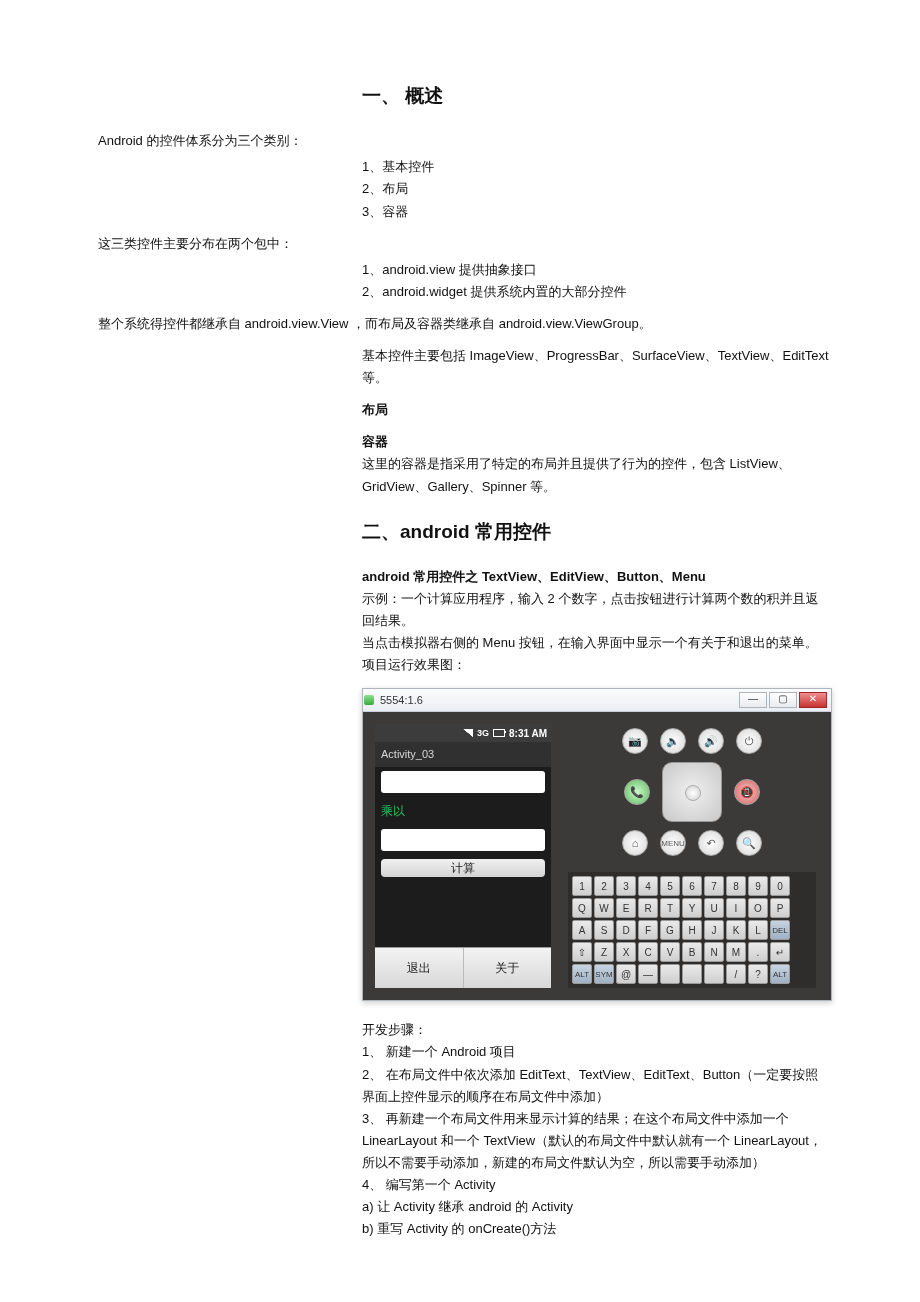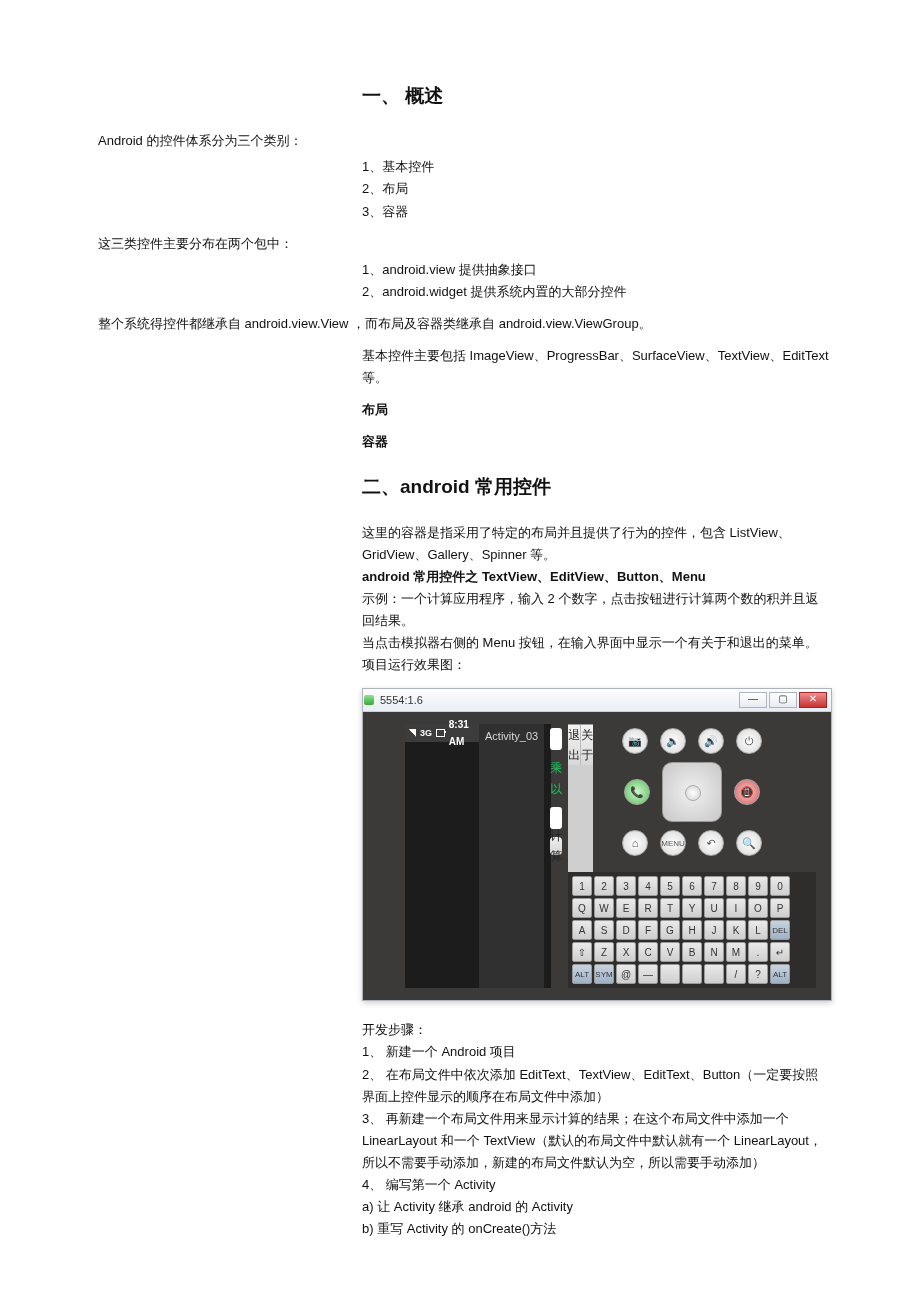--- a/index.html
+++ b/index.html
@@ -83,22 +83,21 @@
   .phone {
     width: 176px;
     display: flex;
     flex-direction: column;
   }
   .phone-screen {
     flex: 1;
     background: #1c1c1c;
     color: #eee;
     display: flex;
-    flex-direction: row;
-    margin-left: 30px;
+    flex-direction: column;
   }
   .phone-status {
     height: 18px;
     background: #3c3c3c;
     display: flex;
     justify-content: flex-end;
     align-items: center;
     gap: 4px;
     padding: 0 4px;
     font-size: 10px;
@@ -198,23 +197,23 @@
 
   <div class="left mt6">这三类控件主要分布在两个包中：</div>
   <div class="body-indent para">1、android.view 提供抽象接口</div>
   <div class="body-indent">2、android.widget 提供系统内置的大部分控件</div>
 
   <div class="left mt6">整个系统得控件都继承自 android.view.View ，而布局及容器类继承自 android.view.ViewGroup。</div>
 
   <div class="body-indent mt6">基本控件主要包括 ImageView、ProgressBar、SurfaceView、TextView、EditText 等。</div>
   <div class="body-indent sub-bold mt6">布局</div>
   <div class="body-indent sub-bold mt6">容器</div>
+  <div class="body-indent">这里的容器是指采用了特定的布局并且提供了行为的控件，包含 ListView、GridView、Gallery、Spinner 等。</div>
+
   <div class="body-indent h-title mt14">二、android 常用控件</div>
-
-  <div class="body-indent">这里的容器是指采用了特定的布局并且提供了行为的控件，包含 ListView、GridView、Gallery、Spinner 等。</div>
   <div class="body-indent sub-bold">android 常用控件之 TextView、EditView、Button、Menu</div>
   <div class="body-indent">示例：一个计算应用程序，输入 2 个数字，点击按钮进行计算两个数的积并且返回结果。</div>
   <div class="body-indent">当点击模拟器右侧的 Menu 按钮，在输入界面中显示一个有关于和退出的菜单。</div>
   <div class="body-indent">项目运行效果图：</div>
 
   <div class="body-indent">
     <div class="emu-window">
       <div class="emu-titlebar">
         <span class="emu-icon"></span>
         <span>5554:1.6</span>

